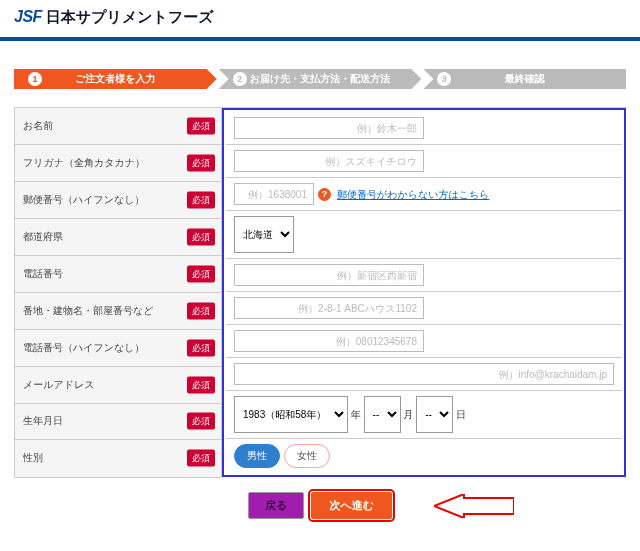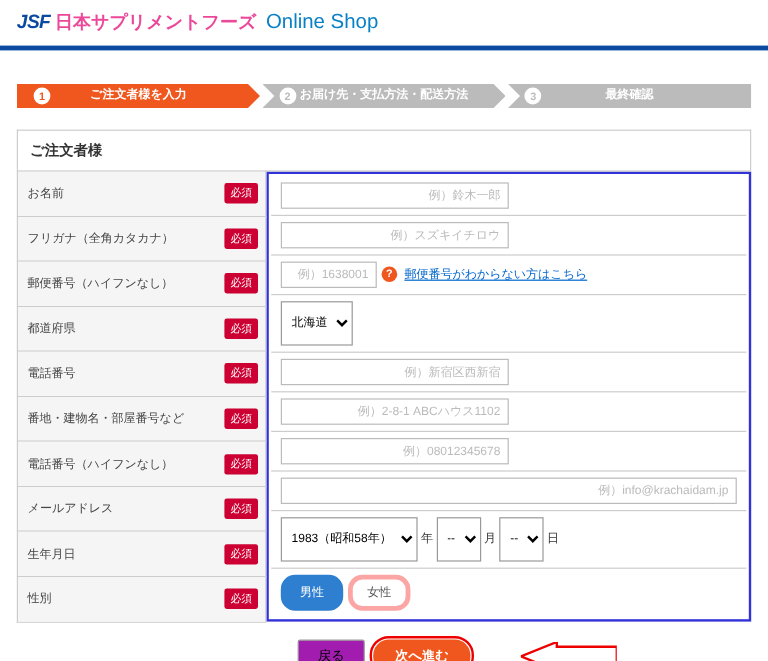--- a/index.html
+++ b/index.html
@@ -1,20 +1,20 @@
 <!DOCTYPE html>
 <html><head>
 <meta charset="utf-8">
 <style>
   * { box-sizing: border-box; margin: 0; padding: 0; }
   body { font-family: "Hiragino Kaku Gothic Pro", "Meiryo", sans-serif; font-size: 11px; color: #333; background: #fff; width: 640px; }
   .header { padding: 8px 14px 10px; border-bottom: 4px solid #0a4aa0; }
   .logo-row { display: flex; align-items: baseline; gap: 4px; }
   .logo-jsf { color: #0a4aa0; font-size: 16px; font-weight: 900; font-style: italic; letter-spacing: -0.5px; }
-  .logo-jp { color: #ec4899; font-size: 15px; font-weight: 700; }
+  .logo-jp { color: #0f172a; font-size: 15px; font-weight: 700; }
   .logo-shop { color: #0a80c7; font-size: 17px; font-weight: 400; margin-left: 4px; }
   .content { padding: 28px 14px 14px; }
   .steps { display: flex; gap: 2px; margin-bottom: 18px; }
   .step { flex: 1; position: relative; height: 20px; line-height: 20px; color: #fff; font-size: 10px; }
   .step-bg { position: absolute; inset: 0; background: #bbb; clip-path: polygon(0 0, calc(100% - 10px) 0, 100% 50%, calc(100% - 10px) 100%, 0 100%, 10px 50%); }
   .step:first-child .step-bg { clip-path: polygon(0 0, calc(100% - 10px) 0, 100% 50%, calc(100% - 10px) 100%, 0 100%); }
   .step:last-child .step-bg { clip-path: polygon(0 0, 100% 0, 100% 100%, 0 100%, 10px 50%); }
   .step.active .step-bg { background: #f0571e; }
   .step-num { position: absolute; left: 14px; top: 3px; width: 14px; height: 14px; border-radius: 50%; background: #fff; color: #bbb; text-align: center; line-height: 14px; font-weight: bold; font-size: 9px; }
   .step.active .step-num { color: #f0571e; }
@@ -27,37 +27,36 @@
   .input-cell { font-size: 10px; }
   .annot-box { border: 2px solid #3332d8; padding: 2px; }
   input[type=text] { border: 1px solid #bbb; padding: 4px 6px; font-size: 10px; height: 22px; text-align: right; }
   input.w-lg { width: 190px; }
   input.w-sm { width: 80px; }
   input.w-full { width: 100%; }
   select { border: 1px solid #999; padding: 2px 4px; font-size: 10px; height: 37px; background: #fff; }
   .help-link { color: #0066cc; text-decoration: underline; font-size: 10px; margin-left: 6px; }
   .help-q { display: inline-block; width: 13px; height: 13px; border-radius: 50%; background: #f0571e; color: #fff; text-align: center; line-height: 13px; font-size: 9px; font-weight: bold; margin-left: 4px; vertical-align: middle; }
   .btn-group { display: flex; gap: 4px; }
-  .btn-toggle { border: 4px solid #fca5a5; background: #fff; padding: 4px 12px; font-size: 10px; border-radius: 12px; color: #555; }
+  .btn-toggle { border: 1px solid #fca5a5; background: #fff; padding: 4px 12px; font-size: 10px; border-radius: 12px; color: #555; }
   .btn-toggle.sel { background: #2f7fd1; color: #fff; border-color: #2f7fd1; }
   .actions { text-align: center; margin-top: 14px; position: relative; }
   .btn-back { border: 1px solid #999; background: #a21caf; padding: 5px 16px; font-size: 11px; border-radius: 2px; }
-  .btn-next { border: none; background: #f0571e; color: #fff; padding: 6px 18px; font-size: 11px; border-radius: 13px; font-weight: bold; margin-left: 4px; outline: 2px solid #e00; outline-offset: 1px; }
+  .btn-next { border: none; background: #f0571e; color: #fff; padding: 6px 18px; font-size: 11px; border-radius: 2px; font-weight: bold; margin-left: 4px; outline: 2px solid #e00; outline-offset: 1px; }
   .arrow { position: absolute; left: 420px; top: 2px; }
   .footer { text-align: center; font-size: 9px; color: #666; margin-top: 14px; line-height: 1.6; padding: 0 10px; }
   ::placeholder { color: #bbb; }
 </style>
 </head>
 <body>
 
 <div class="header">
   <div class="logo-row">
     <span class="logo-jsf">JSF</span>
     <span class="logo-jp">日本サプリメントフーズ</span>
-    <span class="logo-shop">Online Shop</span>
   </div>
 </div>
 
 <div class="content">
   <div class="steps">
     <div class="step active">
         <div class="step-bg"></div>
         <span class="step-num">1</span>
         <span class="step-label">ご注文者様を入力</span>
       </div>
@@ -66,21 +65,20 @@
         <span class="step-num">2</span>
         <span class="step-label">お届け先・支払方法・配送方法</span>
       </div>
     <div class="step">
         <div class="step-bg"></div>
         <span class="step-num">3</span>
         <span class="step-label">最終確認</span>
       </div>
   </div>
 
-  <div class="section-title">ご注文者様</div>
   <table class="form-table">
     <tbody>
         <tr>
       <td class="label-cell"><span>お名前</span><span class="badge">必須</span></td>
       <td class="input-cell" style="border-bottom:none;border-right:none;padding:0" rowspan="10">
         <div class="annot-box">
           <table style="width:100%;border-collapse:collapse">
             <tbody>
                   <tr>
                     <td style="border:none;border-bottom:1px solid #ccc;padding:5px 8px"><input type="text" class="w-lg" placeholder="例）鈴木一郎" style=""></td>

